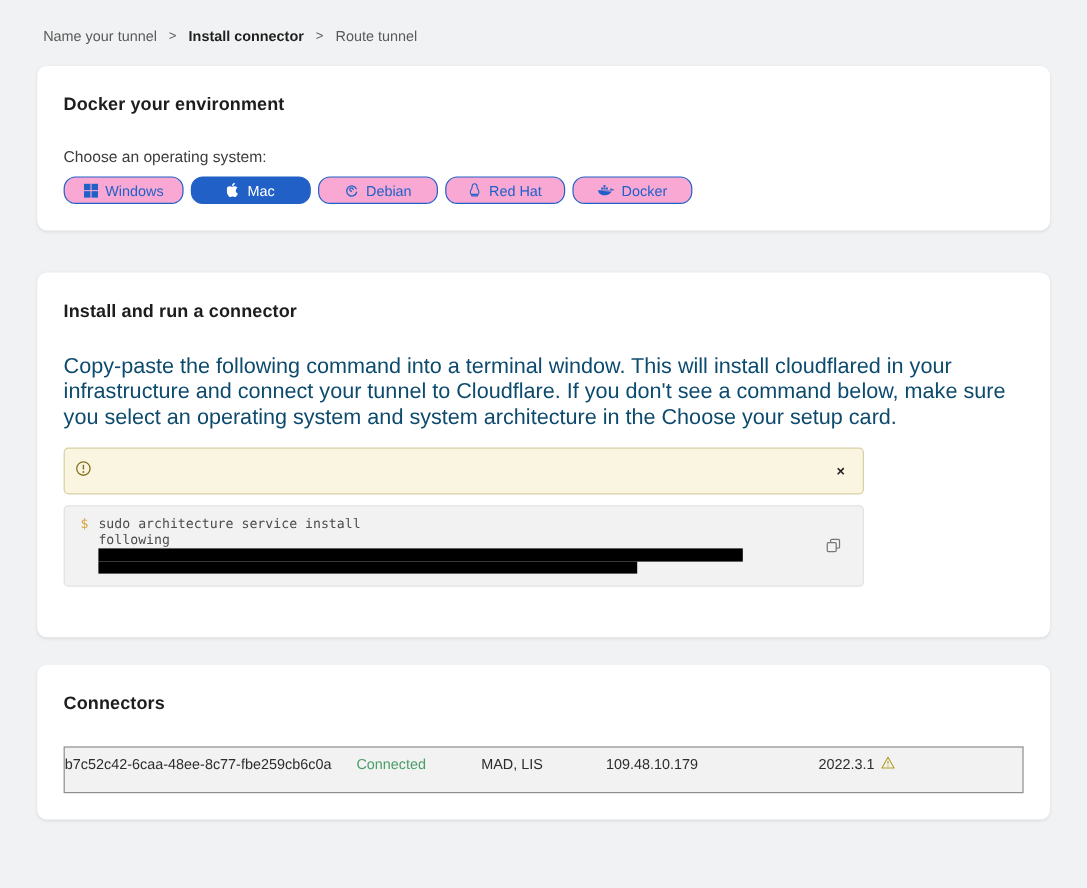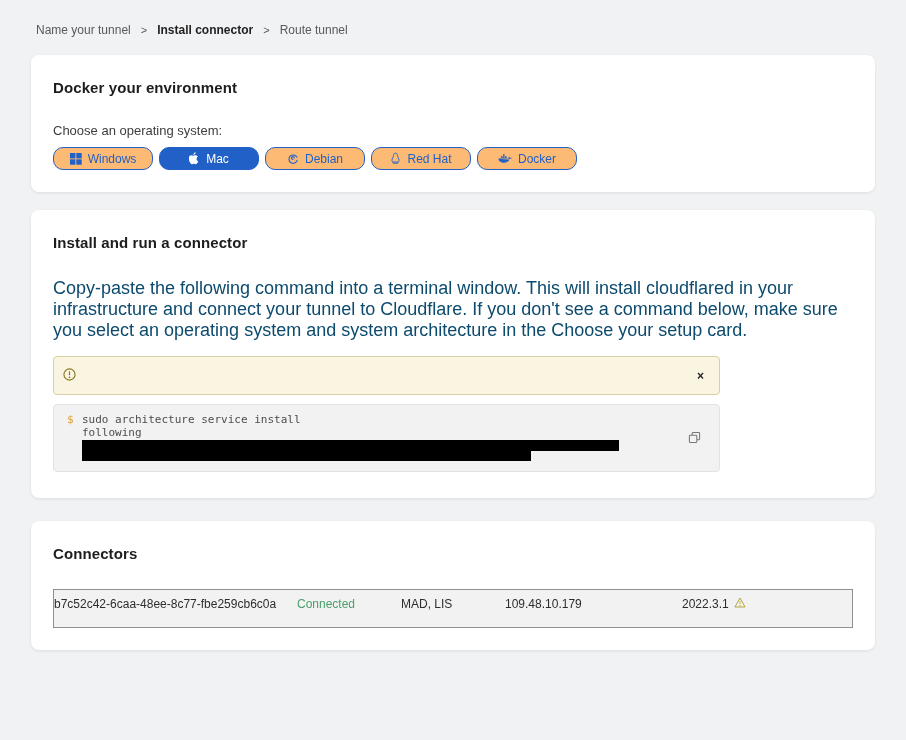--- a/index.html
+++ b/index.html
@@ -23,29 +23,29 @@
   .card { background: #ffffff; border-radius: 8px; box-shadow: 0 1px 3px rgba(0,0,0,.09); }
   .card h2 { font-size: 15px; margin: 0 0 27px 0; color: #1d1d1d; letter-spacing: .1px; }
 
   
   .card-env { margin-top: 18px; padding: 24px 22px 22px; }
   .os-label { font-size: 13px; color: #3d3d3d; margin-bottom: 9px; }
   .os-row { display: flex; gap: 6px; }
   .os-btn {
     width: 100px; height: 23px; padding: 0;
     display: flex; align-items: center; justify-content: center; gap: 6px;
-    background: #fdba74; color: #2161c7;
+    background: #f9a8d4; color: #2161c7;
     border: 1px solid #2161c7; border-radius: 10px;
     font-family: "Liberation Sans", sans-serif; font-size: 12px; cursor: pointer;
   }
   .os-btn.selected { background: #2161c7; color: #fff; }
   .os-btn svg { display: block; }
 
   
-  .card-install { margin-top: 18px; padding: 24px 22px 26px; }
+  .card-install { margin-top: 35px; padding: 24px 22px 42px; }
   .desc { font-size: 18px; line-height: 21px; color: #0c4a6e; margin: 0 0 15px 0; max-width: 798px; }
 
   .banner {
     position: relative; display: flex; align-items: flex-start; gap: 9px;
     width: 667px; background: #faf5e0; border: 1px solid #d8cfa4; border-radius: 4px;
     padding: 9px 44px 9px 9px;
   }
   .banner-icon { flex: none; margin-top: 1px; }
   .banner p { margin: 0; font-size: 12px; line-height: 16px; color: #3a3a3a; max-width: 592px; }
   .banner-title { font-weight: bold; color: #1d1d1d; margin-right: 3px; }

